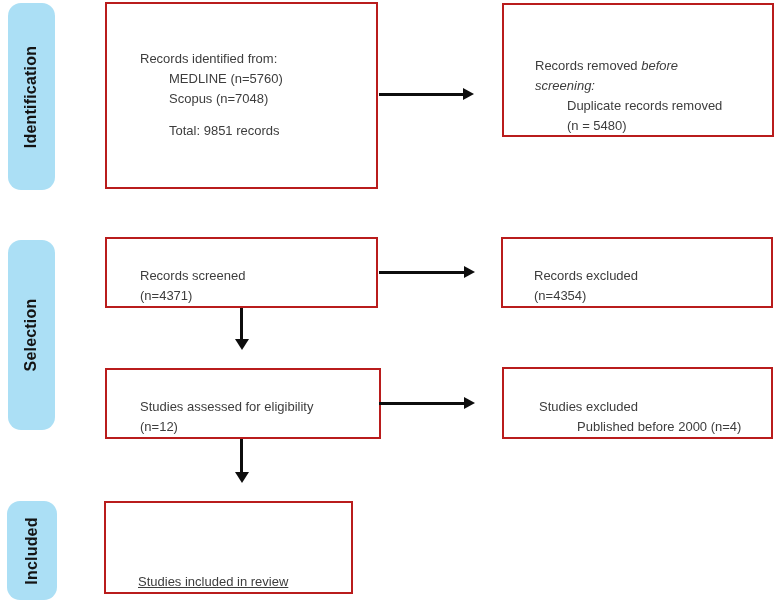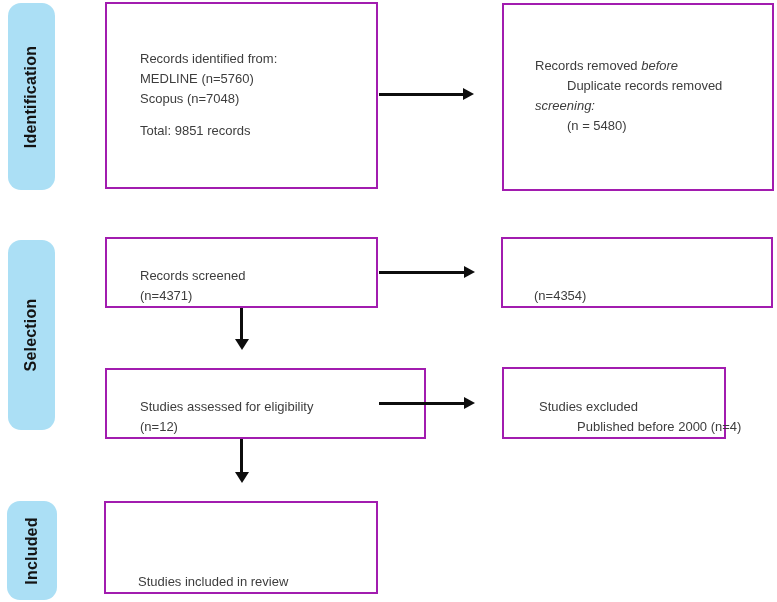--- a/index.html
+++ b/index.html
@@ -31,39 +31,39 @@
     letter-spacing: 0.2px;
   }
   .stage-identification { left: 8px;  top: 3px;   width: 47px; height: 187px; }
   .stage-selection      { left: 8px;  top: 240px; width: 47px; height: 190px; }
   .stage-included       { left: 7px;  top: 501px; width: 50px; height: 99px;  }
 
   
   .box {
     position: absolute;
     box-sizing: border-box;
-    border: 2px solid #a21caf;
+    border: 2px solid #b91c1c;
     background: #ffffff;
     font-size: 13px;
     line-height: 20px;
   }
   .ln { white-space: nowrap; }
-  .ind  { }
+  .ind  { margin-left: 29px; }
   .ind2 { margin-left: 32px; }
   .ind3 { margin-left: 38px; }
   .it { font-style: italic; }
   .gap-top { margin-top: 12px; }
 
   .box-identified { left: 105px; top: 2px;   width: 273px; height: 187px; padding: 45px 0 0 33px; }
-  .box-removed    { left: 502px; top: 3px;   width: 272px; height: 188px; padding: 51px 0 0 31px; }
+  .box-removed    { left: 502px; top: 3px;   width: 272px; height: 134px; padding: 51px 0 0 31px; }
   .box-screened   { left: 105px; top: 237px; width: 273px; height: 71px;  }
   .box-rexcluded  { left: 501px; top: 237px; width: 272px; height: 71px;  }
-  .box-assessed   { left: 105px; top: 368px; width: 321px; height: 71px;  }
-  .box-sexcluded  { left: 502px; top: 367px; width: 224px; height: 72px;  }
-  .box-included   { left: 104px; top: 501px; width: 274px; height: 93px;  }
+  .box-assessed   { left: 105px; top: 368px; width: 276px; height: 71px;  }
+  .box-sexcluded  { left: 502px; top: 367px; width: 271px; height: 72px;  }
+  .box-included   { left: 104px; top: 501px; width: 249px; height: 93px; text-decoration: underline;  }
 
   .vcenter {
     display: flex;
     flex-direction: column;
     justify-content: flex-end;
   }
   .box-screened  { padding-left: 33px; }
   .box-rexcluded { padding-left: 31px; }
   .box-assessed  { padding-left: 33px; }
   .box-sexcluded { padding-left: 35px; }
@@ -123,31 +123,32 @@
 
   <div class="box box-identified">
     <div class="ln">Records identified from:</div>
     <div class="ln ind">MEDLINE (n=5760)</div>
     <div class="ln ind">Scopus (n=7048)</div>
     <div class="ln ind gap-top">Total: 9851 records</div>
   </div>
 
   <div class="box box-removed">
     <div class="ln"><span>Records removed </span><span class="it">before</span></div>
+    <div class="ln it">screening:</div>
     <div class="ln ind2">Duplicate records removed</div>
-    <div class="ln it">screening:</div>
     <div class="ln ind2">(n = 5480)</div>
   </div>
 
   <div class="box box-screened vcenter">
     <div class="ln">Records screened</div>
     <div class="ln">(n=4371)</div>
   </div>
 
   <div class="box box-rexcluded vcenter">
+    <div class="ln">Records excluded</div>
     <div class="ln">(n=4354)</div>
   </div>
 
   <div class="box box-assessed vcenter">
     <div class="ln">Studies assessed for eligibility</div>
     <div class="ln">(n=12)</div>
   </div>
 
   <div class="box box-sexcluded vcenter">
     <div class="ln">Studies excluded</div>

